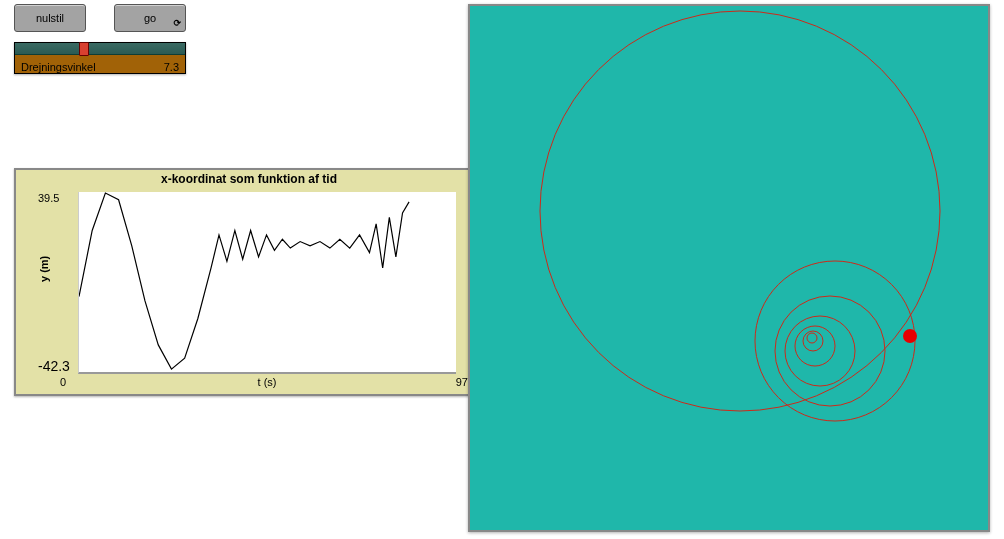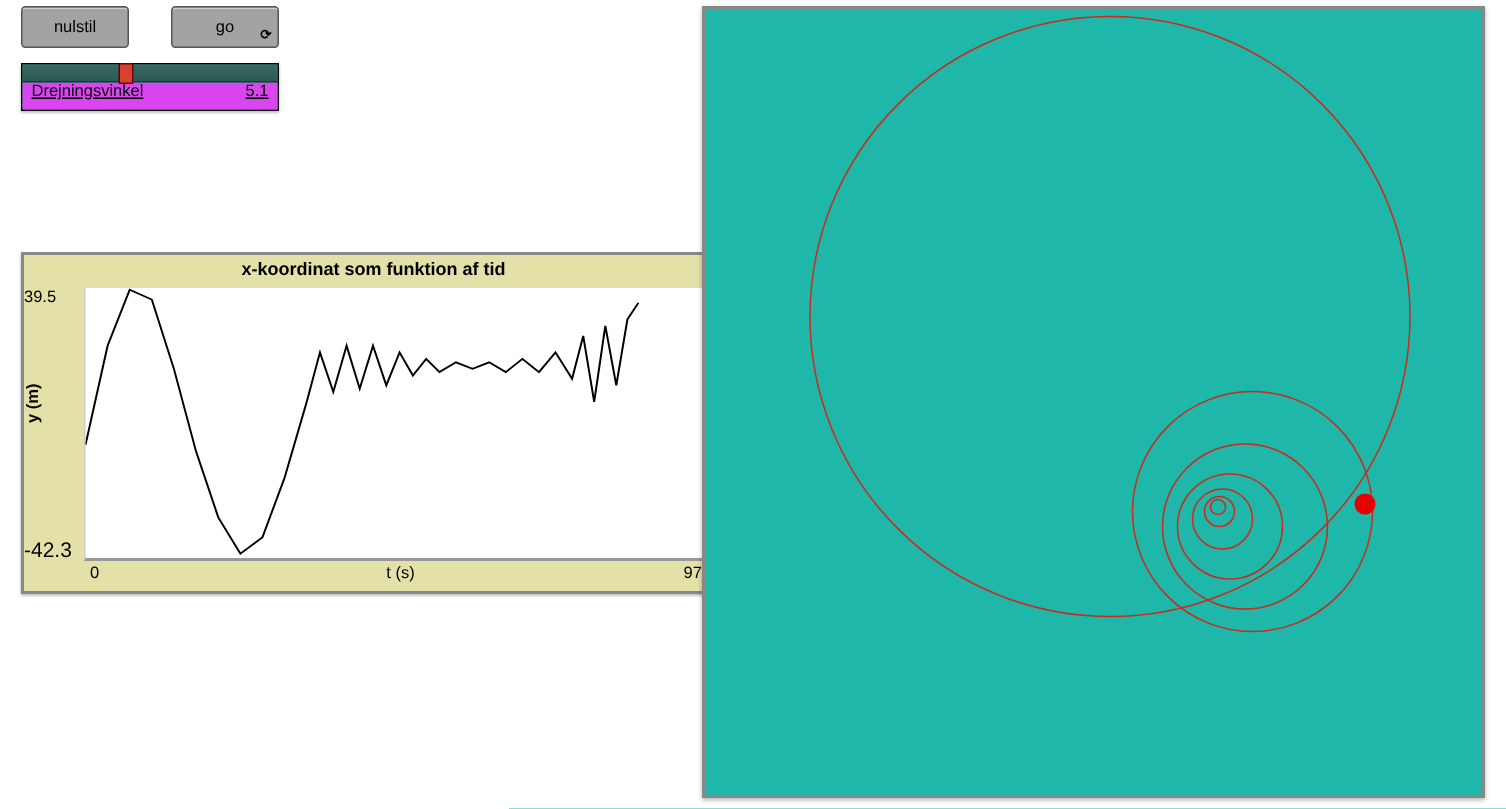--- a/index.html
+++ b/index.html
@@ -60,47 +60,46 @@
     height: 14px;
     background: #d84030;
     border: 1px solid #600;
     border-radius: 1px;
     cursor: pointer;
   }
   .slider-label {
     height: 18px;
     display: flex;
     justify-content: space-between;
-    align-items: flex-start;
+    align-items: flex-end;
     padding: 0 6px;
     font-size: 11px;
     color: #000;
-    background: #d946ef;
-    text-decoration: underline;
+    background: #a16207;
   }
   .plot-panel {
     position: absolute;
     left: 14px;
     top: 168px;
     width: 470px;
     height: 228px;
     background: #e3e1a7;
     border: 2px solid #888;
     box-shadow: 0 1px 2px rgba(0,0,0,.3);
   }
   .plot-title {
     text-align: center;
     font-weight: bold;
     font-size: 12px;
     padding: 2px 0;
   }
   .plot-body {
     position: relative;
     height: 188px;
-    margin: 0 0;
+    margin: 0 22px;
   }
   .y-max {
     position: absolute;
     left: 0; top: 4px;
     font-size: 11px;
   }
   .y-min {
     position: absolute;
     left: 0; bottom: 2px;
     font-size: 14px;
@@ -163,21 +162,21 @@
       <span class="cycle">⟳</span>
     </div>
   </div>
 
   <div class="slider">
     <div class="slider-track">
       <div class="slider-thumb" id="thumb-angle" style="left: 64px;"></div>
     </div>
     <div class="slider-label">
       <span>Drejningsvinkel</span>
-      <span>5.1</span>
+      <span>7.3</span>
     </div>
   </div>
 
 </div>
 
 <div class="plot-panel">
   <div class="plot-title">x-koordinat som funktion af tid</div>
   <div class="plot-body">
     <div class="y-max">39.5</div>
     <div class="y-min">-42.3</div>

